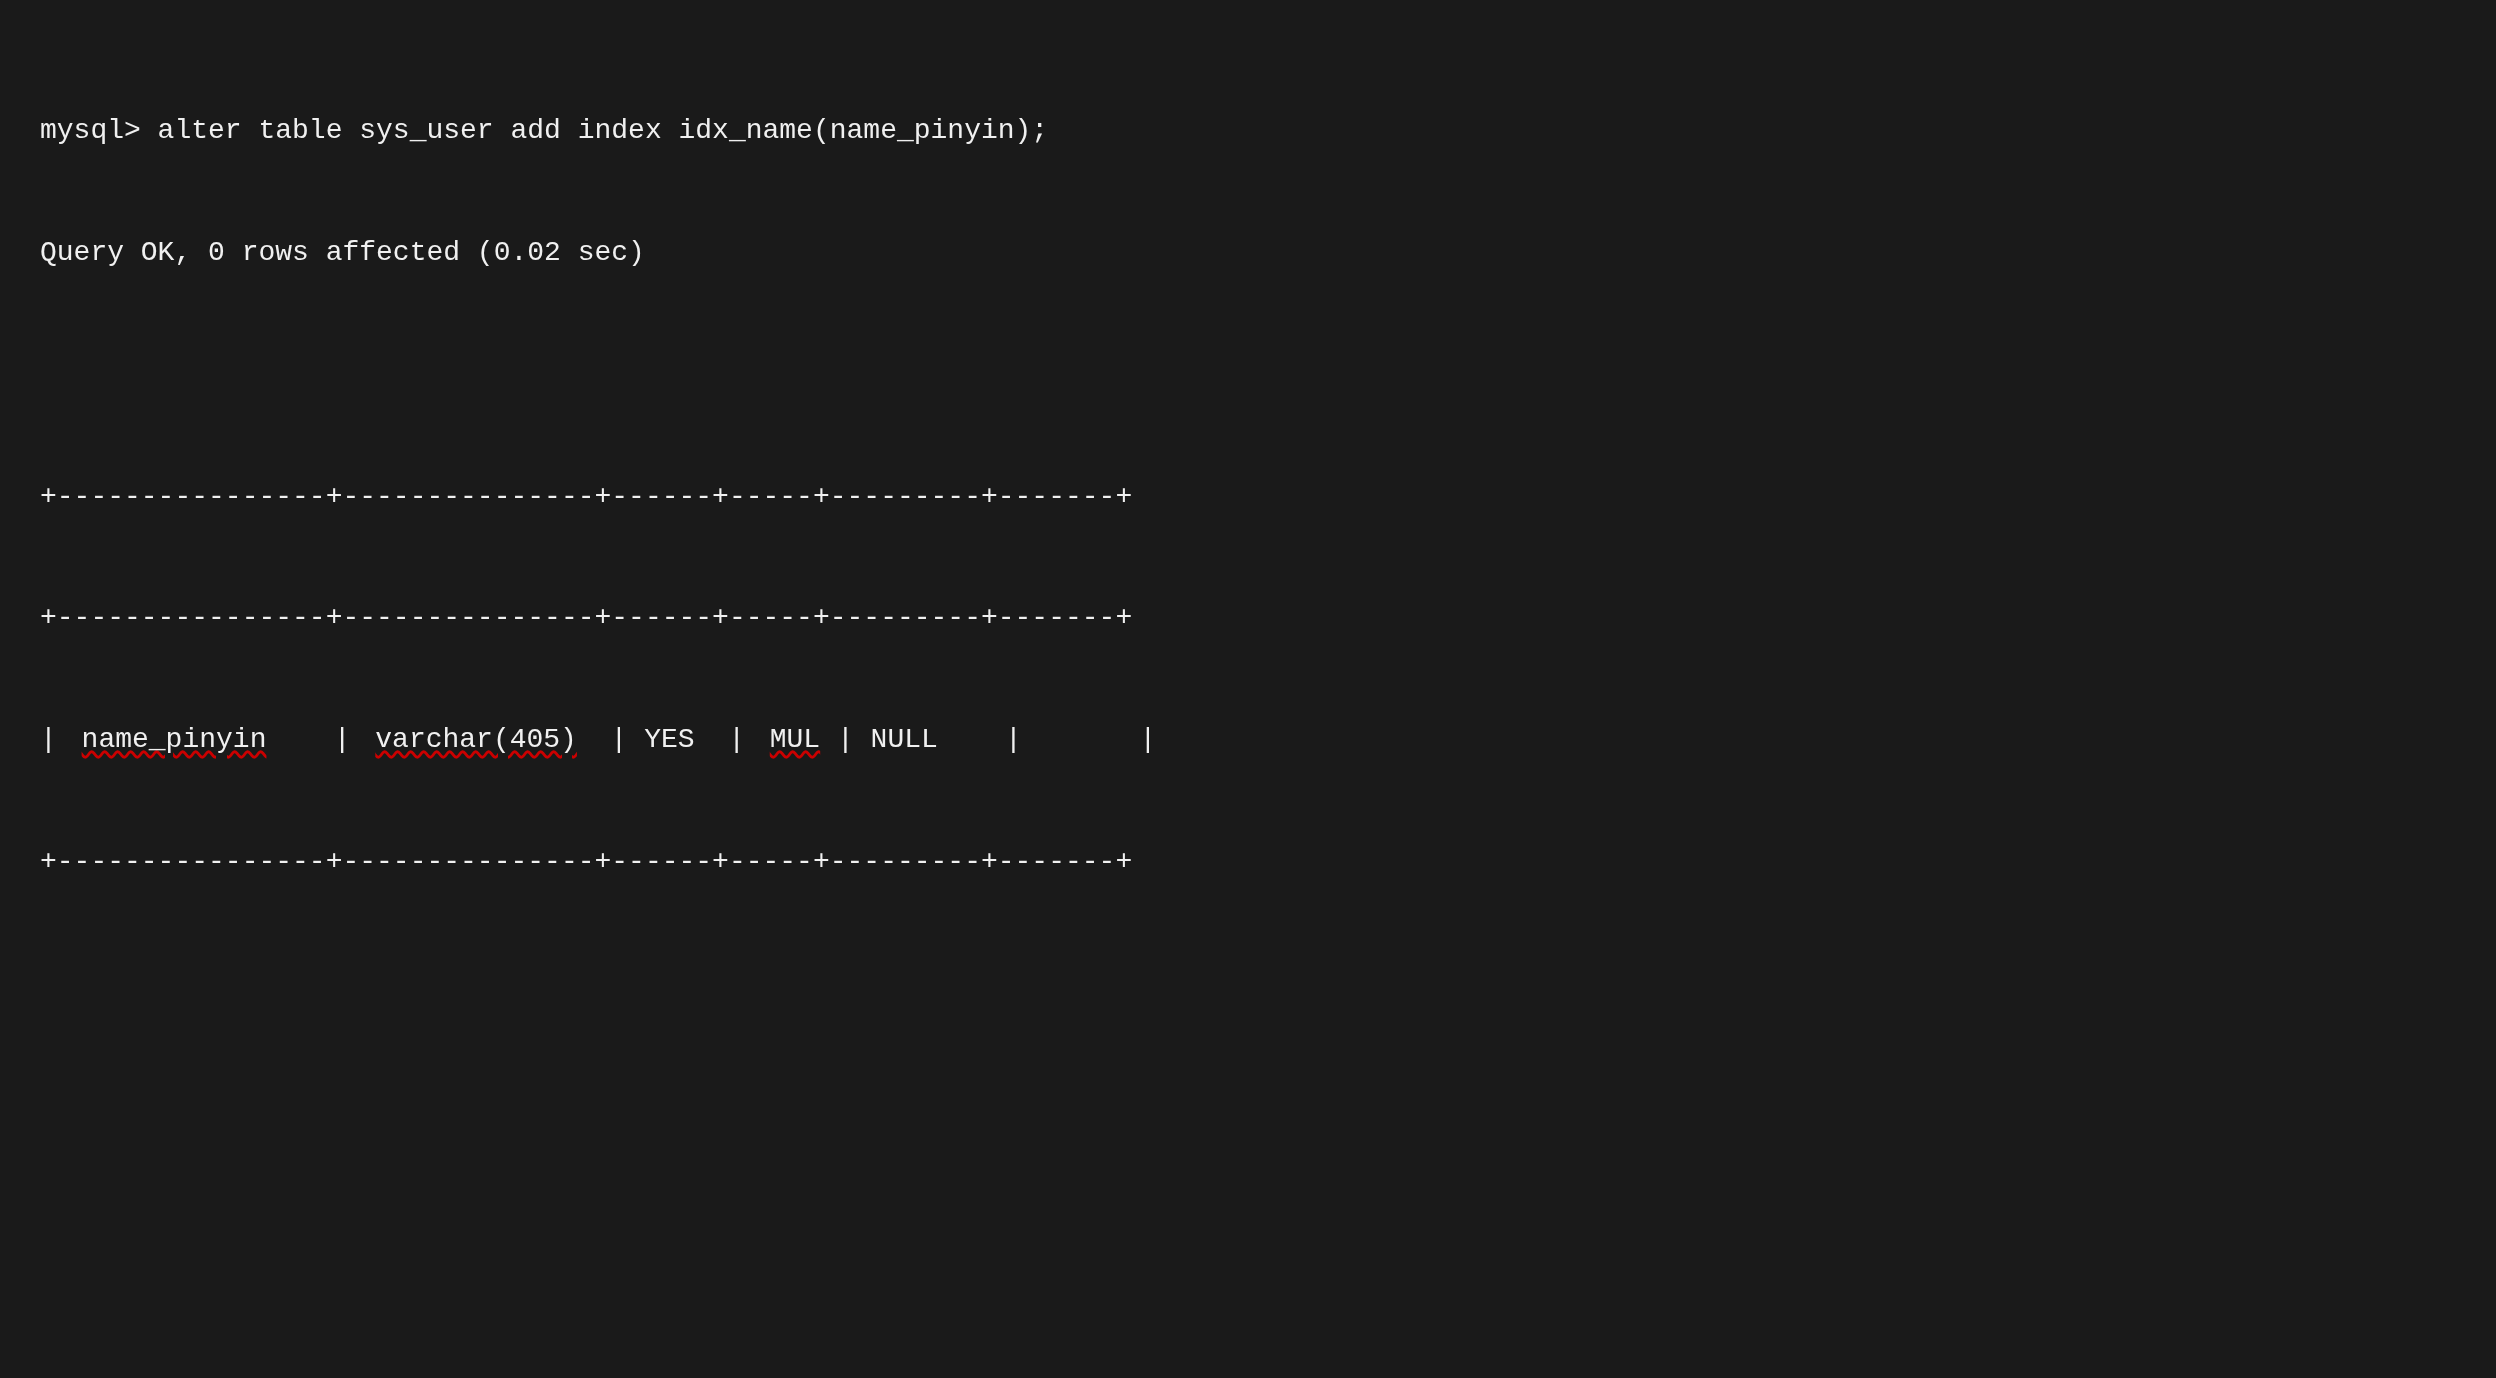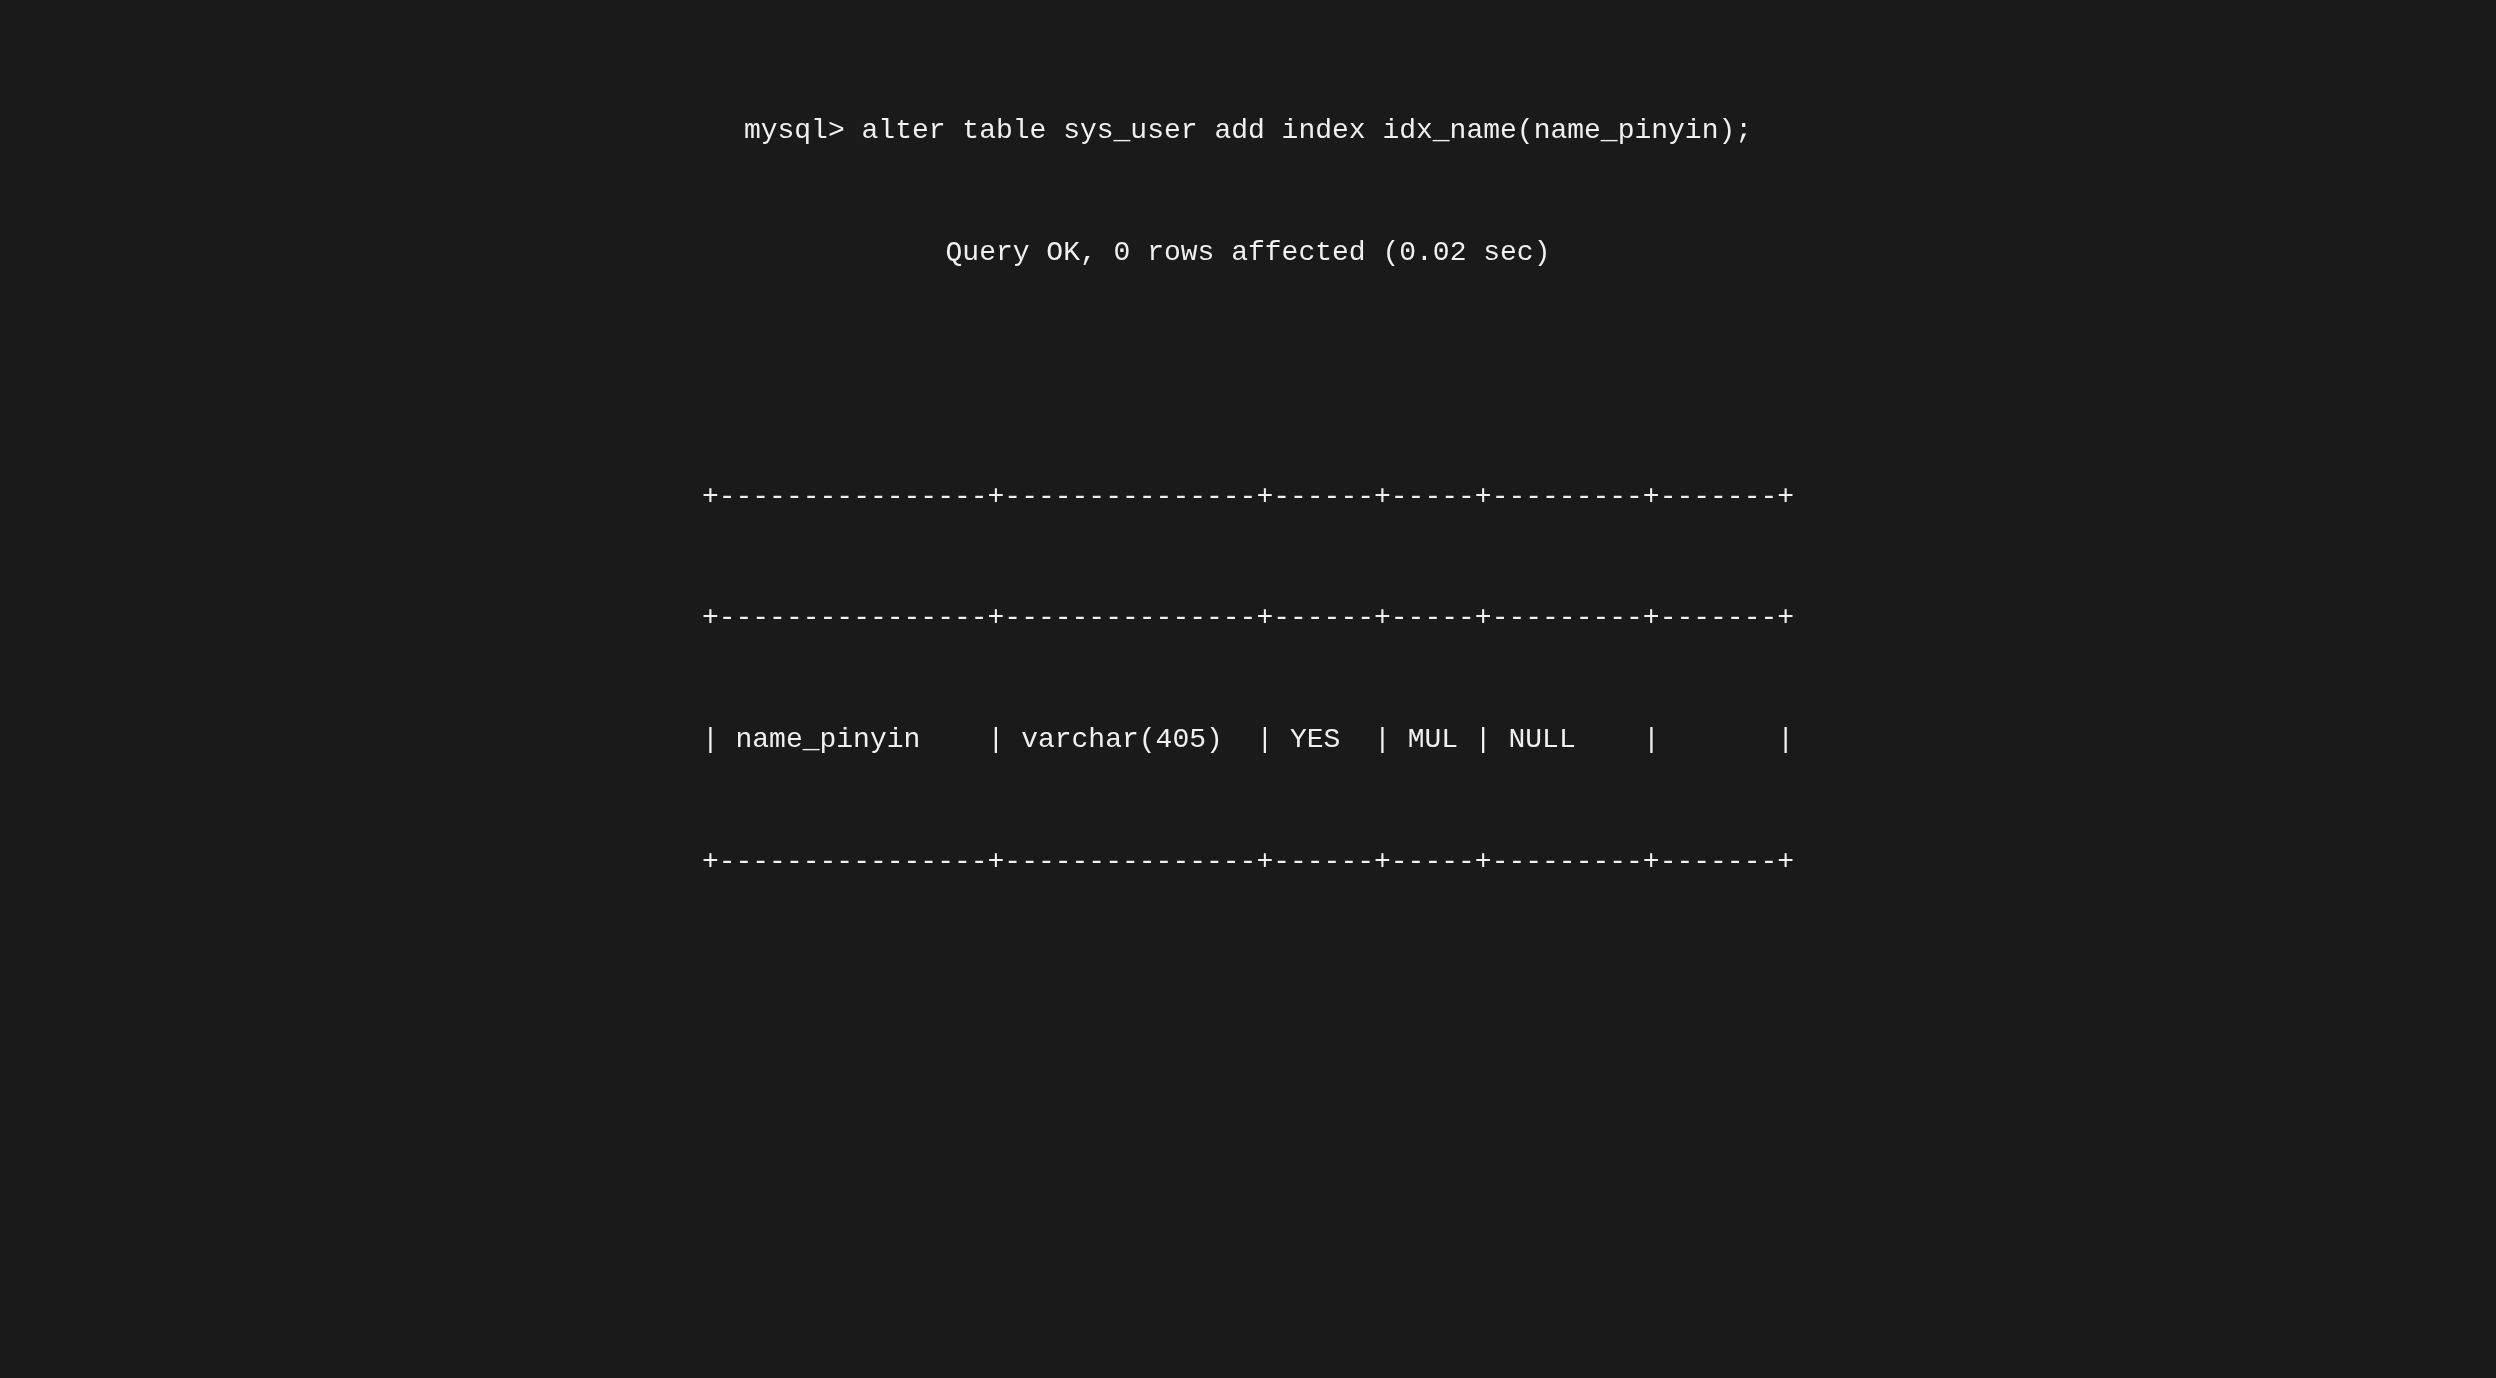--- a/index.html
+++ b/index.html
@@ -19,27 +19,28 @@
       overflow-x: hidden;
     }
 
     .terminal {
       white-space: pre;
       font-family: 'Courier New', Courier, monospace;
     }
 
     .line {
       display: block;
-      text-align: center;
     }
 
     .underline-red {
+      text-decoration: underline;
       text-decoration-color: #cc0000;
       text-decoration-style: wavy;
       text-underline-offset: 3px;
+      margin-left: 8px;
     }
   </style>
 </head>
 <body>
 
 <div class="terminal">
   <span class="line">mysql&gt; alter table sys_user add index idx_name(name_pinyin);</span>
   <span class="line">Query OK, 0 rows affected (0.02 sec)</span>
   <span class="line">&nbsp;</span>
   <span class="line">+----------------+---------------+------+-----+---------+-------+</span>

